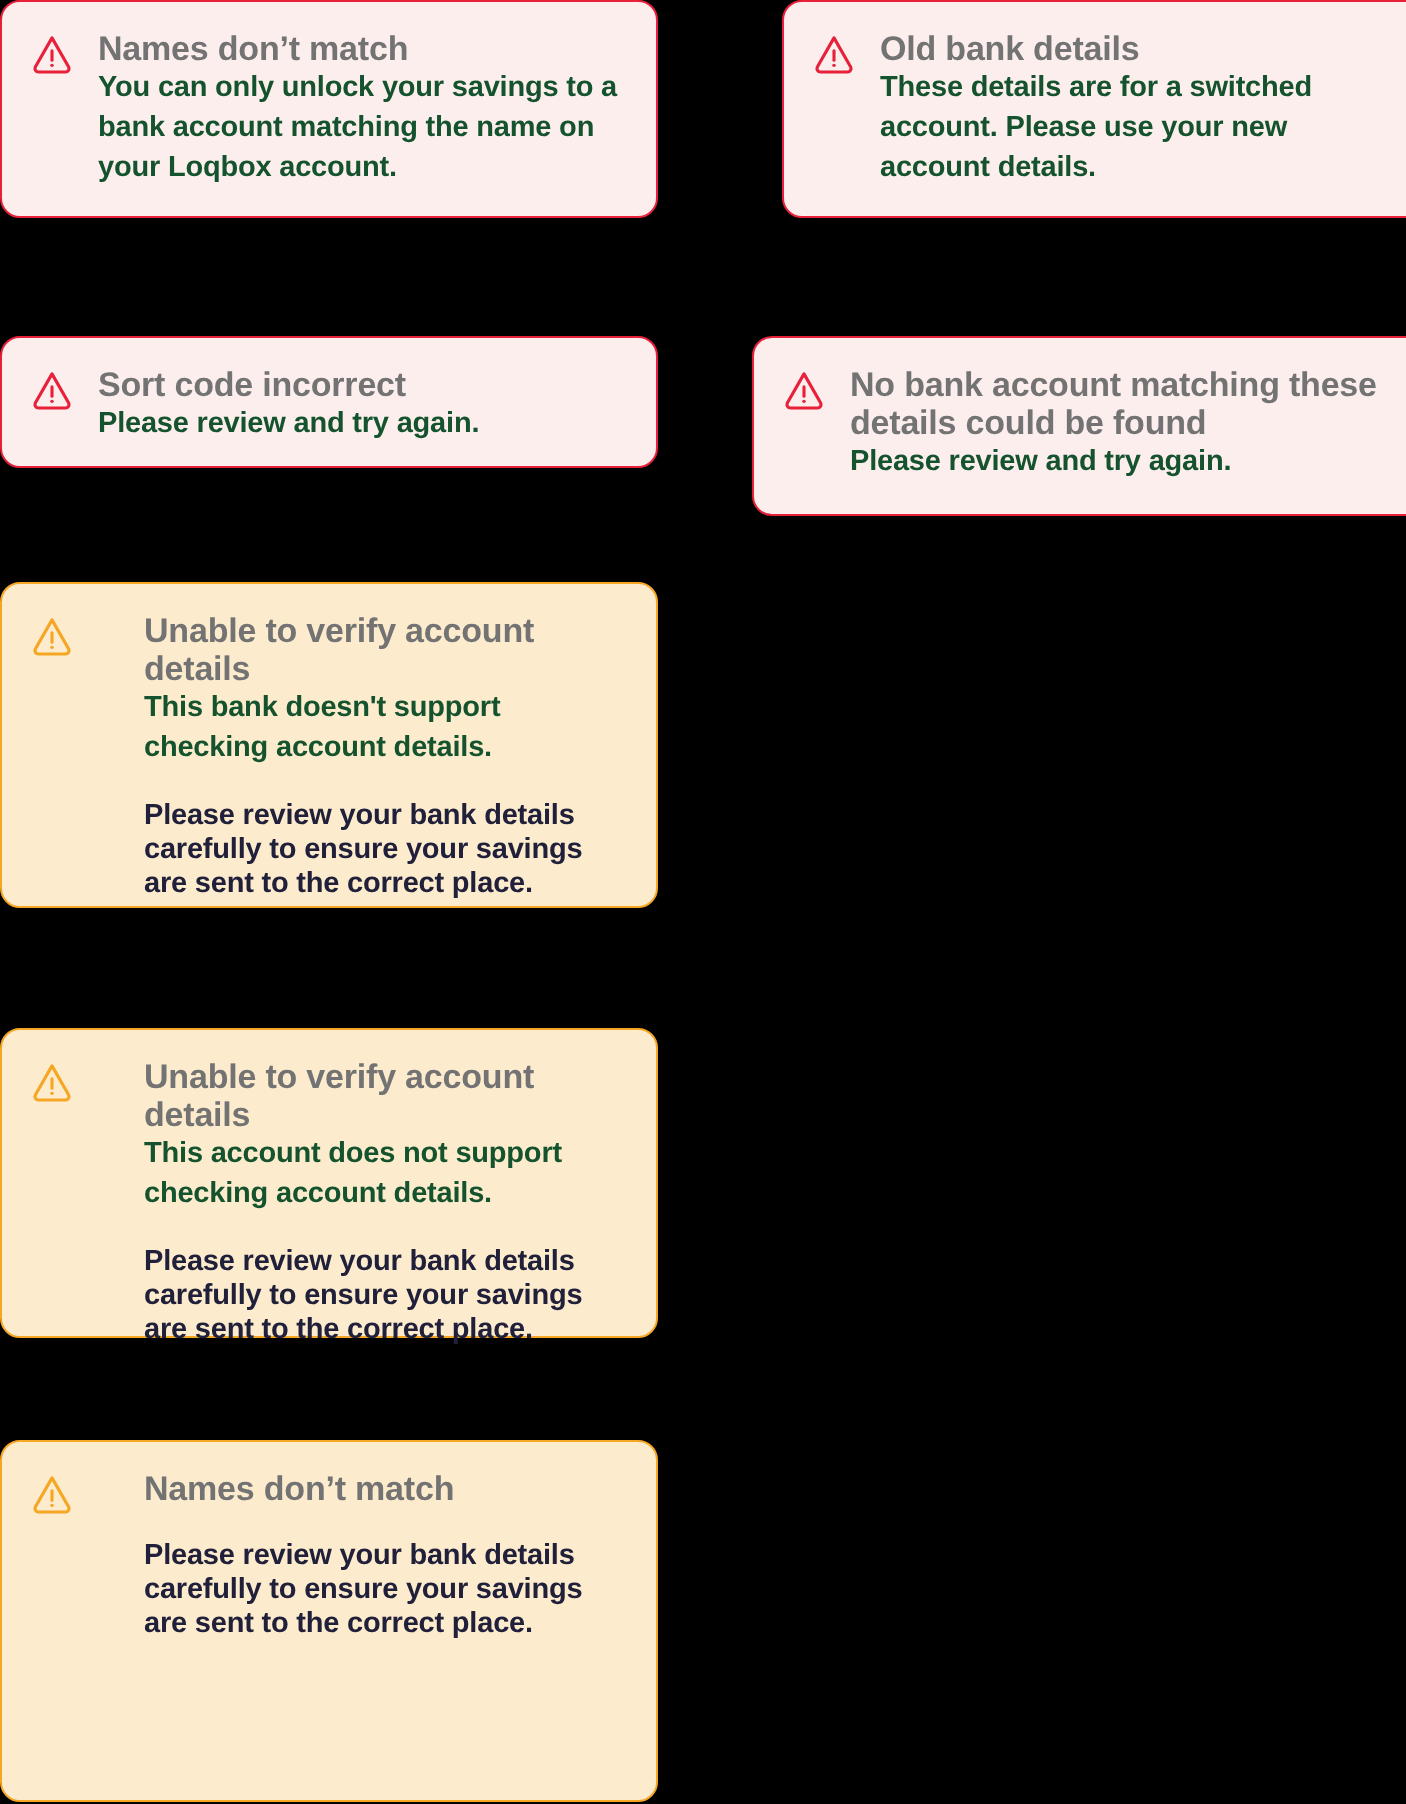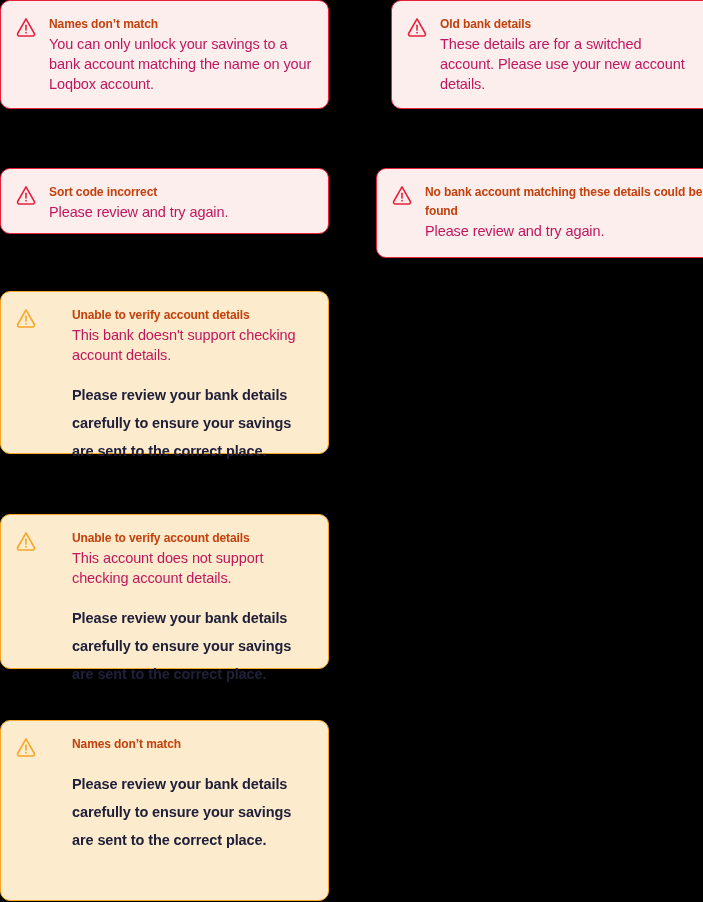--- a/index.html
+++ b/index.html
@@ -47,41 +47,41 @@
     display: block;
   }
 
   .alert-body {
     flex: 1 1 auto;
     min-width: 0;
     padding-top: 0px;
   }
 
   .alert-title {
-    font-size: 12px;
+    font-size: 17px;
     font-weight: bold;
     line-height: 19px;
-    color: #c2410c;
+    color: #737373;
     letter-spacing: -0.1px;
     margin: 0;
   }
 
   .alert-desc {
     font-size: 14.5px;
-    font-weight: normal;
+    font-weight: bold;
     line-height: 20px;
-    color: #be185d;
+    color: #14532d;
     letter-spacing: -0.1px;
     margin: 0;
   }
 
   .alert-emphasis {
     font-size: 14.5px;
     font-weight: bold;
-    line-height: 28px;
+    line-height: 17px;
     color: #20203A;
     letter-spacing: -0.1px;
     margin: 16px 0 0 0;
   }
 </style>
 </head>
 <body>
 
 <div class="alert-card variant-error" style="left:0px; top:0px; width:329px; height:109px;">
   <span class="alert-icon">

